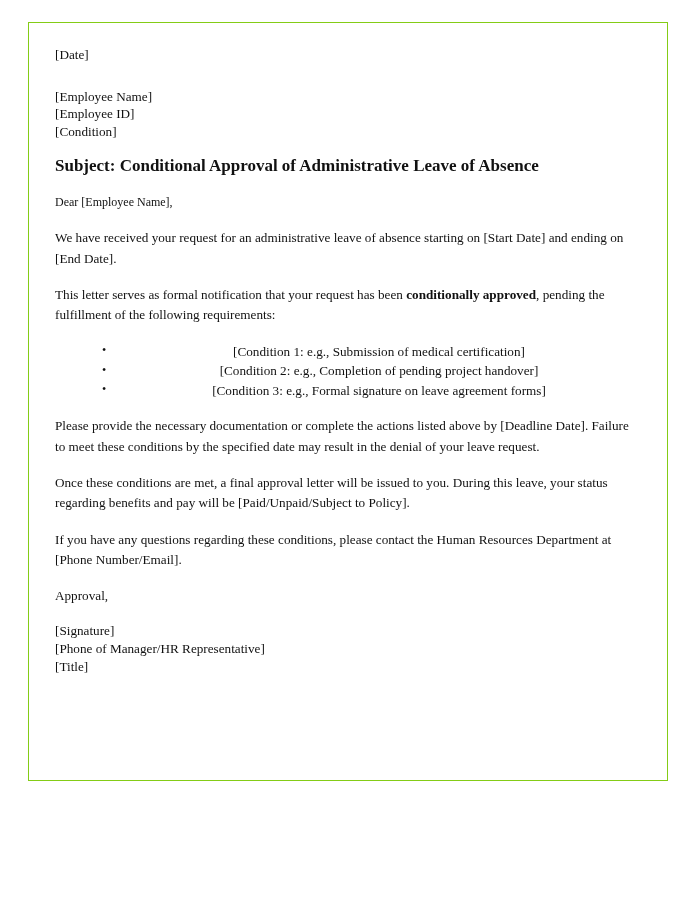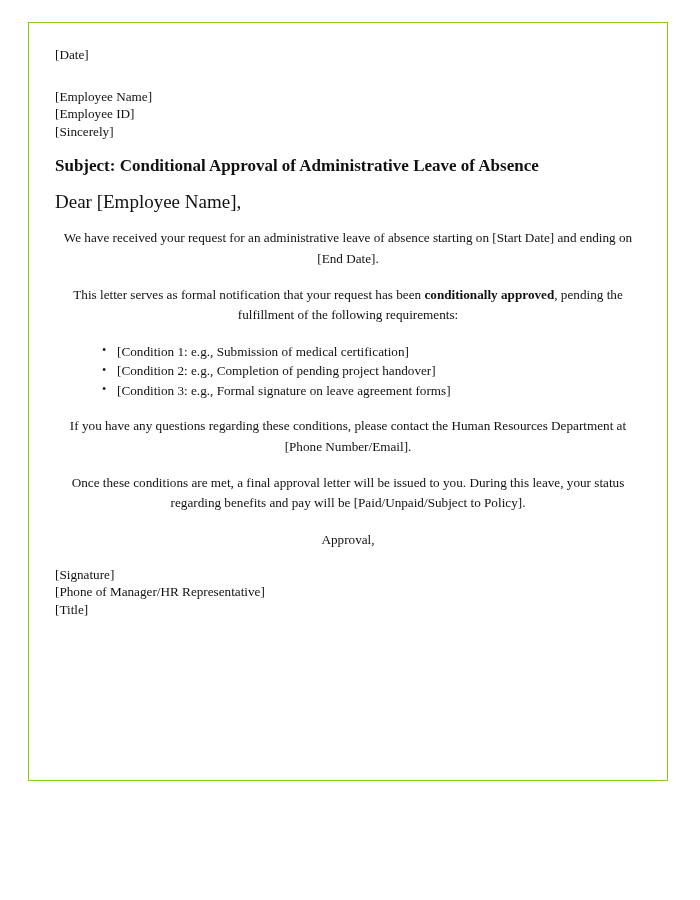--- a/index.html
+++ b/index.html
@@ -33,45 +33,46 @@
   }
   .line {
     font-size: 13.2px;
     line-height: 17.6px;
     text-align: left;
   }
   .para {
     font-size: 13.2px;
     line-height: 20.3px;
     margin: 0 0 16px 0;
-    text-align: center;
+    text-align: left;
   }
   .para:last-child { margin-bottom: 0; }
   .subject {
     font-size: 17px;
     line-height: 20px;
     font-weight: bold;
     margin: 0 0 16px 0;
   }
   .salutation {
-    font-size: 19px;
+    font-size: 12px;
     line-height: 20px;
     margin: 0 0 16px 0;
   }
   .addr-block {
     margin: 0 0 16px 0;
     font-family: Liberation Serif, serif;
   }
   .date-block {
     margin: 0 0 24px 0;
   }
   ul.conditions {
     margin: 0 0 16px 0;
     padding: 0 0 0 0;
     list-style: none;
+    text-align: center;
   }
   ul.conditions li {
     font-size: 13.2px;
     line-height: 19.6px;
     position: relative;
     padding-left: 62px;
   }
   ul.conditions li::before {
     content: "\2022";
     position: absolute;
@@ -88,41 +89,42 @@
 <div class="page">
   <div class="content">
 
     <div class="date-block">
       <div class="line">[Date]</div>
     </div>
 
     <div class="addr-block">
       <div class="line">[Employee Name]</div>
       <div class="line">[Employee ID]</div>
-      <div class="line">[Sincerely]</div>
+      <div class="line">[Condition]</div>
     </div>
 
     <div class="subject">Subject: Conditional Approval of Administrative Leave of Absence</div>
 
     <div class="salutation">Dear [Employee Name],</div>
 
     <p class="para">We have received your request for an administrative leave of absence starting on [Start Date] and ending on [End Date].</p>
 
     <p class="para"><span>This letter serves as formal notification that your request has been </span><b>conditionally approved</b><span>, pending the fulfillment of the following requirements:</span></p>
 
     <ul class="conditions">
       <li>[Condition 1: e.g., Submission of medical certification]</li>
       <li>[Condition 2: e.g., Completion of pending project handover]</li>
       <li>[Condition 3: e.g., Formal signature on leave agreement forms]</li>
     </ul>
 
+    <p class="para">Please provide the necessary documentation or complete the actions listed above by [Deadline Date]. Failure to meet these conditions by the specified date may result in the denial of your leave request.</p>
+
+    <p class="para">Once these conditions are met, a final approval letter will be issued to you. During this leave, your status regarding benefits and pay will be [Paid/Unpaid/Subject to Policy].</p>
 
     <p class="para">If you have any questions regarding these conditions, please contact the Human Resources Department at [Phone Number/Email].</p>
-
-    <p class="para">Once these conditions are met, a final approval letter will be issued to you. During this leave, your status regarding benefits and pay will be [Paid/Unpaid/Subject to Policy].</p>
 
     <p class="para">Approval,</p>
 
     <div class="sig-block">
       <div class="line">[Signature]</div>
       <div class="line">[Phone of Manager/HR Representative]</div>
       <div class="line">[Title]</div>
     </div>
 
   </div>

